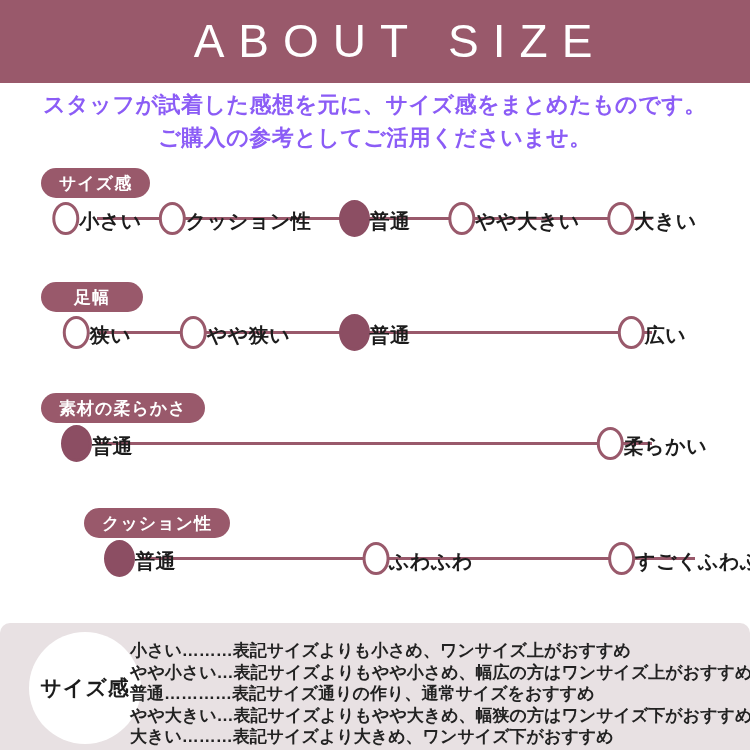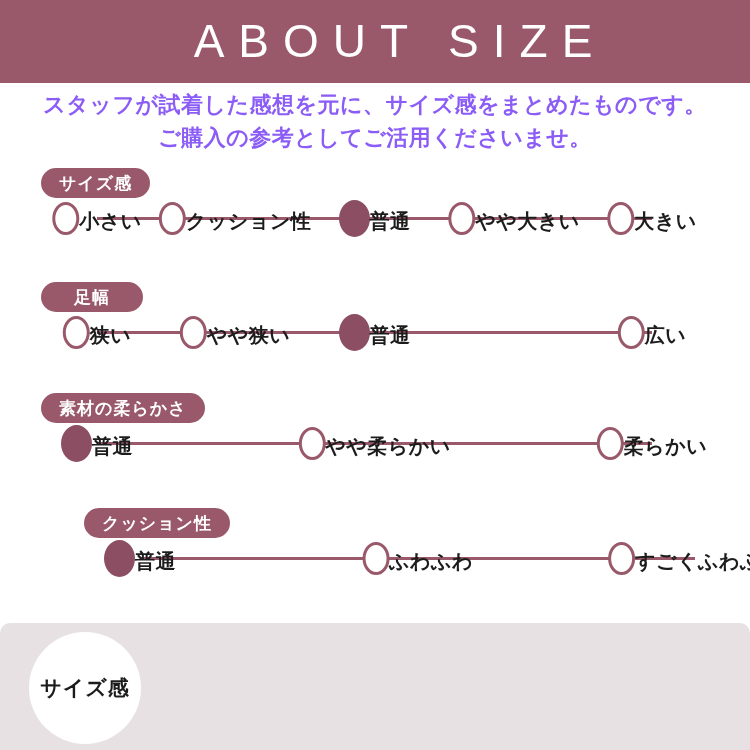--- a/index.html
+++ b/index.html
@@ -212,24 +212,20 @@
     </div>
   </div>
 
   <div class="scale-row row-3">
     <div class="badge">素材の柔らかさ</div>
     <div class="track"></div>
     <div class="pt n0" data-filled="true">
       <span class="dot"></span>
       <span class="pt-label">普通</span>
     </div>
-    <div class="pt n2" data-filled="false">
-      <span class="dot"></span>
-      <span class="pt-label">やや柔らかい</span>
-    </div>
     <div class="pt n4" data-filled="false">
       <span class="dot"></span>
       <span class="pt-label">柔らかい</span>
     </div>
   </div>
 
   <div class="scale-row row-4">
     <div class="badge">クッション性</div>
     <div class="track"></div>
     <div class="pt n0" data-filled="true">
@@ -243,15 +239,22 @@
     <div class="pt n4" data-filled="false">
       <span class="dot"></span>
       <span class="pt-label">すごくふわふわ</span>
     </div>
   </div>
 
   <div class="legend">
     <div class="legend-circle">
       <span>サイズ感</span>
     </div>
+    <div class="legend-lines">
+      <div class="legend-line">小さい………表記サイズよりも小さめ、ワンサイズ上がおすすめ</div>
+      <div class="legend-line">やや小さい…表記サイズよりもやや小さめ、幅広の方はワンサイズ上がおすすめ</div>
+      <div class="legend-line">普通…………表記サイズ通りの作り、通常サイズをおすすめ</div>
+      <div class="legend-line">やや大きい…表記サイズよりもやや大きめ、幅狭の方はワンサイズ下がおすすめ</div>
+      <div class="legend-line">大きい………表記サイズより大きめ、ワンサイズ下がおすすめ</div>
+    </div>
   </div>
 
 </div>
 
 </body></html>

